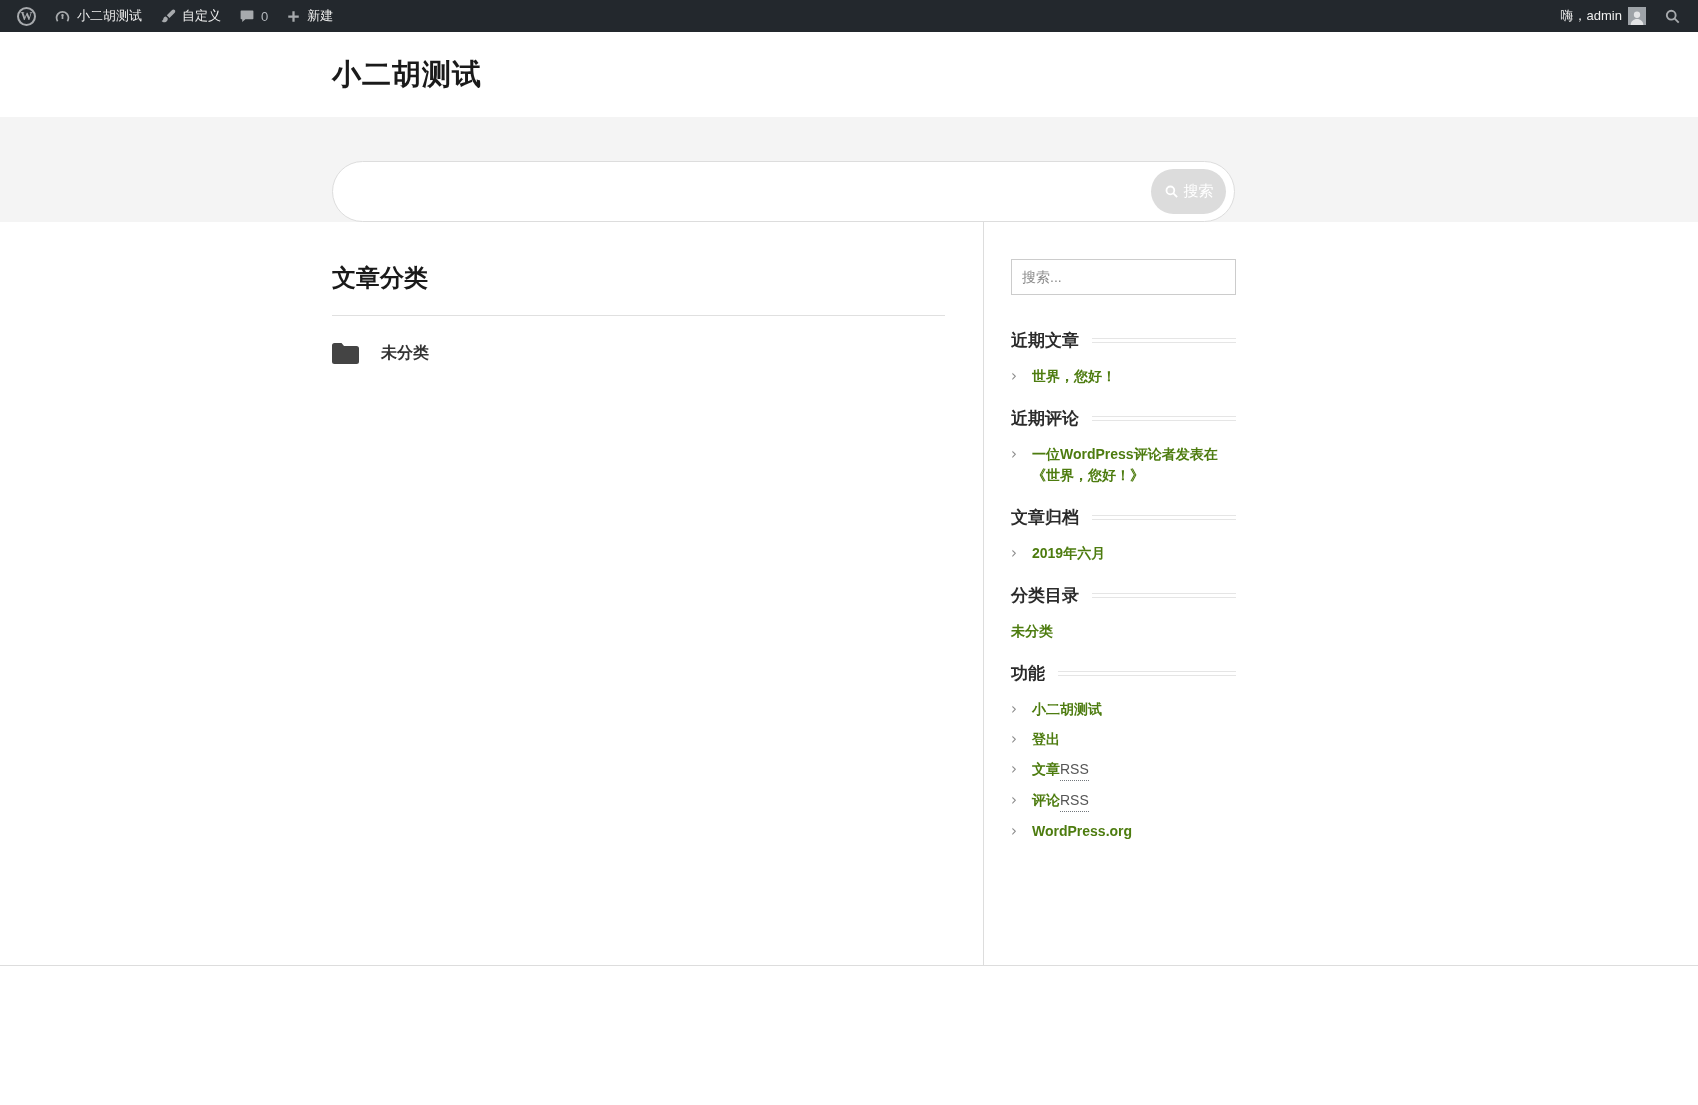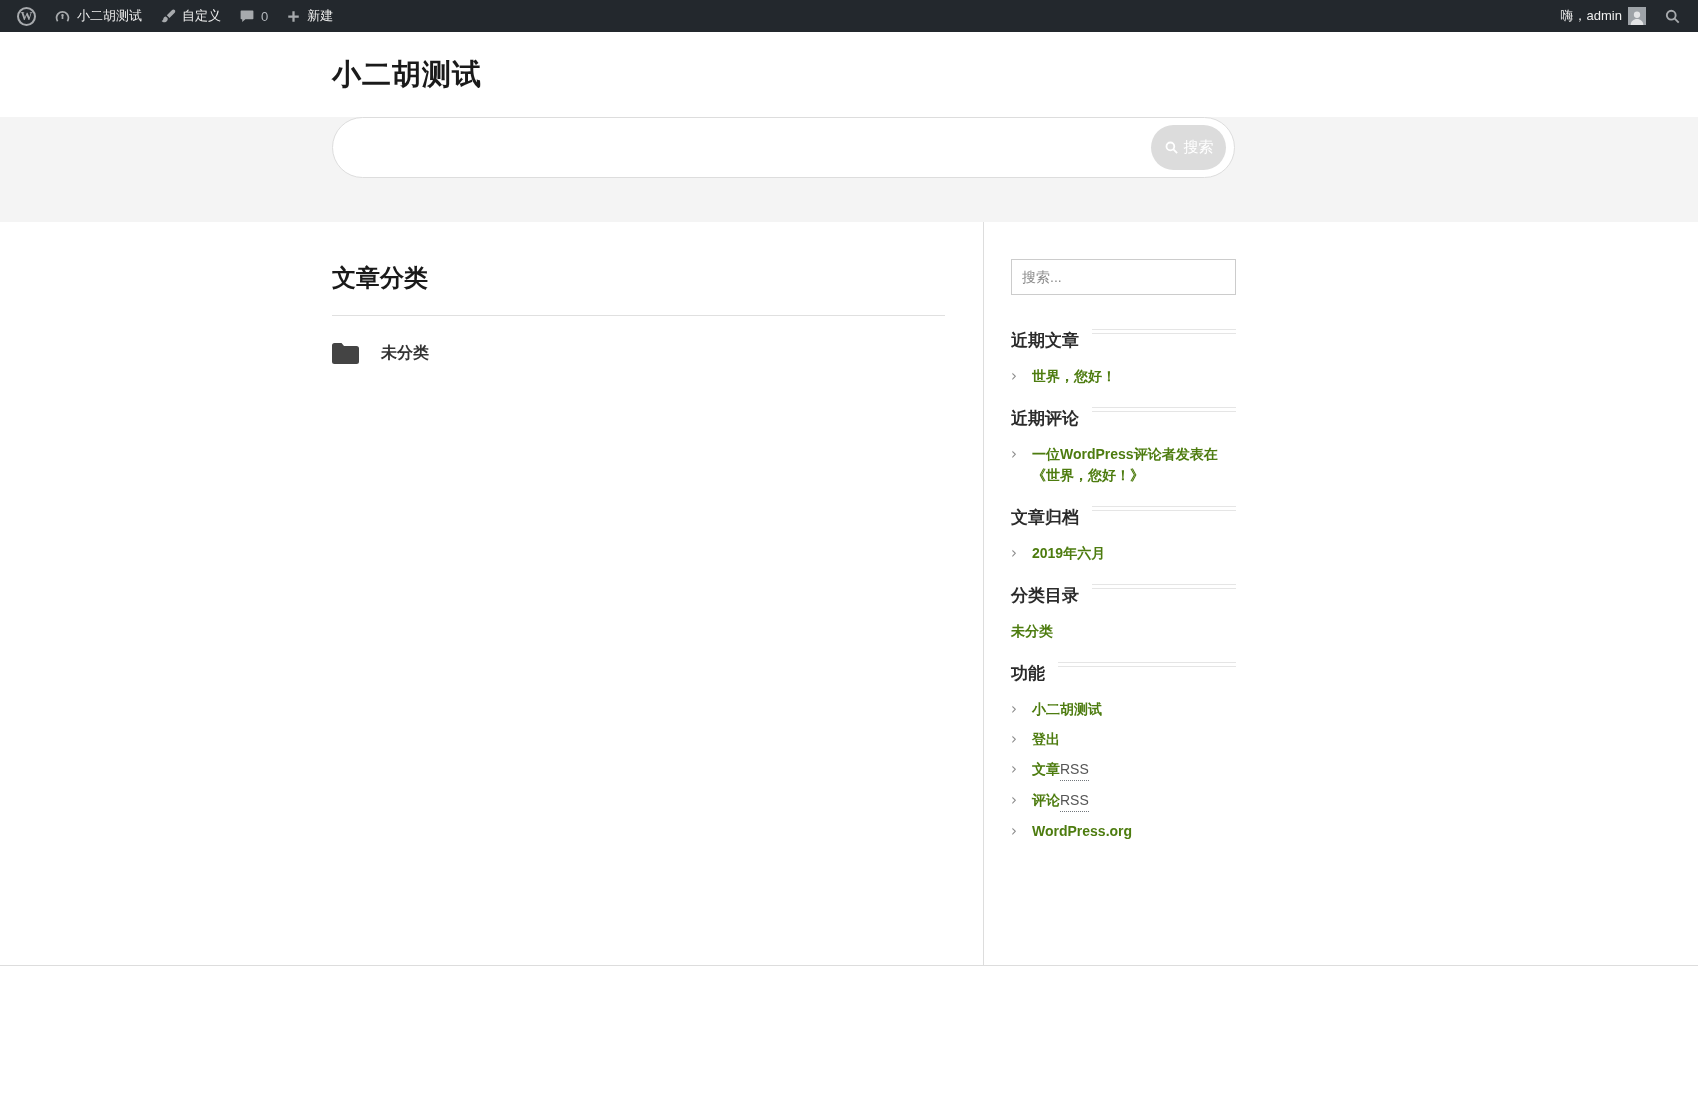--- a/index.html
+++ b/index.html
@@ -47,21 +47,21 @@
   .site-header { height: 85px; background: #ffffff; display: flex; align-items: center; }
   .site-title {
     margin-left: 332px;
     font-size: 29px; font-weight: bold; color: #1a1a1a;
     letter-spacing: 1px;
   }
 
   
   .hero-search-band {
     height: 105px; background: #f4f4f4;
-    display: flex; align-items: flex-start;
+    display: flex; align-items: flex-end;
   }
   .hero-search-form {
     margin-left: 332px;
     width: 903px; height: 61px;
     background: #ffffff;
     border: 1px solid #dddddd;
     border-radius: 31px;
     display: flex; align-items: center; justify-content: flex-end;
     padding: 0 8px;
   }
@@ -114,21 +114,21 @@
     width: 225px; height: 36px;
     border: 1px solid #cccccc; border-radius: 0;
     padding: 0 10px; font-size: 14px; color: #333;
     font-family: "Liberation Sans", "DejaVu Sans", sans-serif;
     outline: none; background: #fff;
   }
   .sidebar-search-input::placeholder { color: #8b8b8b; }
 
   .widget { margin-top: 20px; }
   .widget:first-of-type { margin-top: 34px; }
-  .widget-title-row { display: flex; }
+  .widget-title-row { display: flex; align-items: center; }
   .widget-title { font-size: 17px; font-weight: bold; color: #2b2b2b; white-space: nowrap; }
   .widget-title-rule {
     flex: 1; height: 5px; margin-left: 13px;
     border-top: 1px solid #e5e5e5; border-bottom: 1px solid #e5e5e5;
   }
   .widget-list { list-style: none; margin-top: 14px; }
   .widget-item {
     display: flex; align-items: flex-start;
     margin-bottom: 9px; cursor: pointer;
   }

